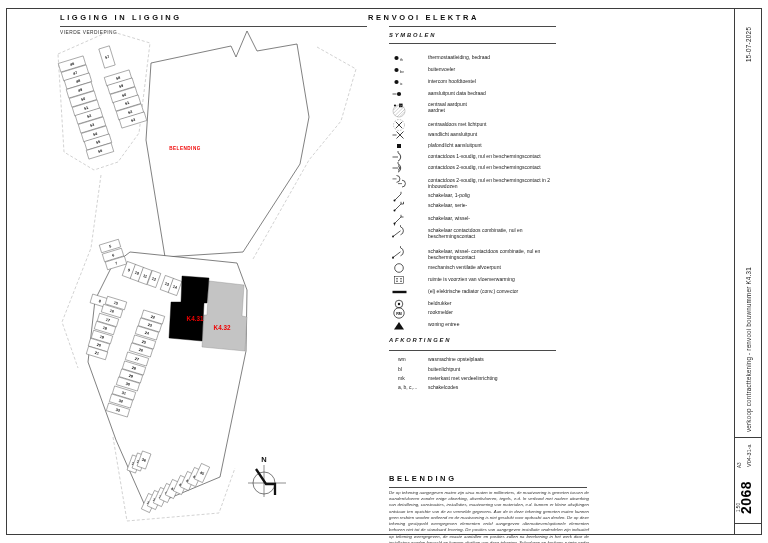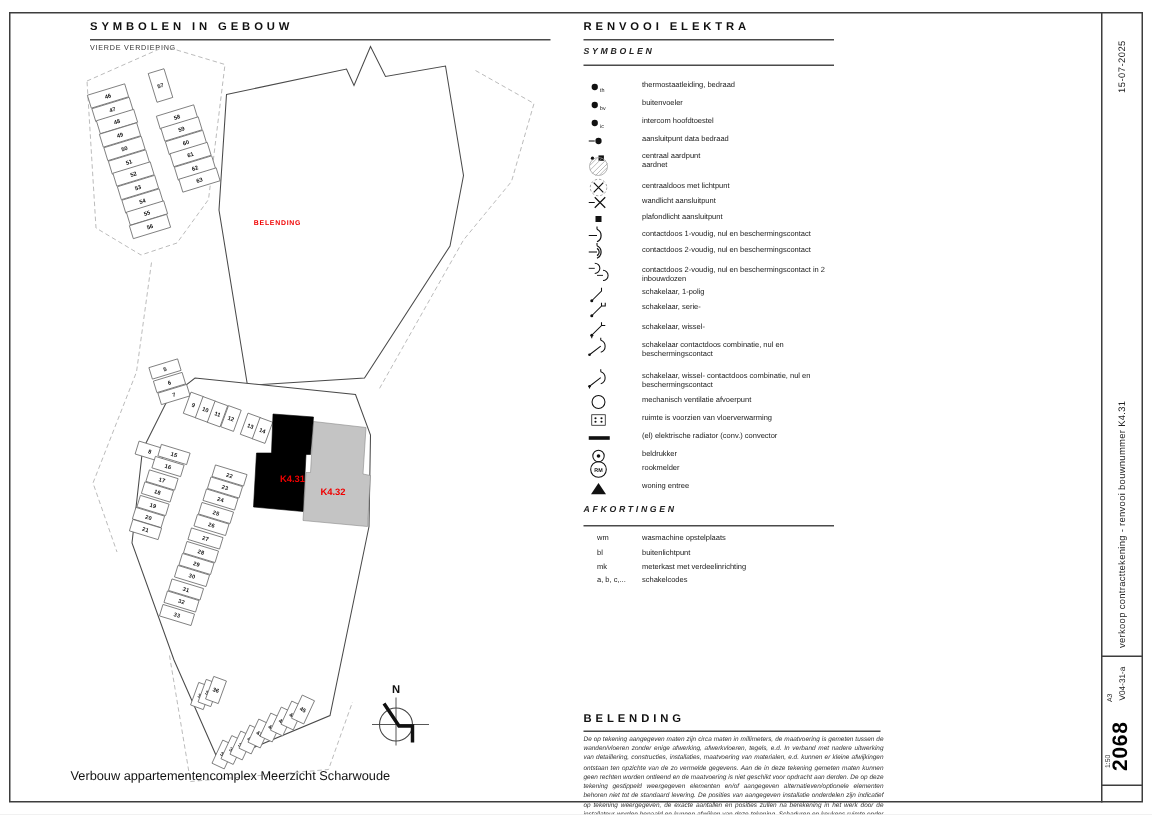--- a/index.html
+++ b/index.html
@@ -32,21 +32,21 @@
 </head>
 <body>
 
 <div class="sheet">
 
   <div class="frame"></div>
   <div class="vline" style="left:734px;top:8px;height:527px"></div>
   <div class="hline" style="left:734px;top:437px;width:28px"></div>
   <div class="hline" style="left:734px;top:523px;width:28px"></div>
 
-  <div class="h-major" style="left:60px;top:13px">SYMBOLEN IN GEBOUW</div>
+  <div class="h-major" style="left:60px;top:13px">LIGGING IN LIGGING</div>
   <div class="rule" style="left:60px;top:26px;width:307px"></div>
   <div class="plan-sub" style="left:60px;top:30px">VIERDE VERDIEPING</div>
 
   <svg class="abs" style="left:0;top:0" width="385" height="543" viewBox="0 0 385 543">
     <g fill="none" stroke="#b3b3b3" stroke-width="0.6" stroke-dasharray="3 2">
       <polyline points="58,54 110,31 150,43 139,133 118,162 94,170 64,152 58,54"></polyline>
       <polyline points="317,47 356,69 341,121 309,160 253,259"></polyline>
       <polyline points="101,175 91,248 62,322 78,368"></polyline>
       <polyline points="113,437 127,521 219,513 235,468"></polyline>
     </g>
@@ -302,23 +302,22 @@
 
     <g>
       <circle cx="264" cy="483" r="11" fill="none" stroke="#444" stroke-width="0.7"></circle>
       <line x1="248" y1="483" x2="286" y2="483" stroke="#444" stroke-width="0.6"></line>
       <line x1="264" y1="465" x2="264" y2="497" stroke="#444" stroke-width="0.6"></line>
       <path d="M256,469 L266,484 L275,484 L275,495" fill="none" stroke="#111" stroke-width="2.3"></path>
       <text x="264" y="462" text-anchor="middle" font-size="7.5" font-weight="bold" fill="#111">N</text>
     </g>
   </svg>
 
-  <div class="proj-title">Verbouw appartementencomplex Meerzicht Scharwoude</div>
-
-  <div class="h-major" style="left:389px;top:13px">RENVOOI ELEKTRA</div>
+
+  <div class="h-major" style="left:368px;top:13px">RENVOOI ELEKTRA</div>
   <div class="rule" style="left:389px;top:26px;width:167px"></div>
   <div class="h-sub" style="left:389px;top:32px">SYMBOLEN</div>
   <div class="rule" style="left:389px;top:43px;width:167px"></div>
 
   <div id="symbols-list">
       <div class="sym-row" style="top: 53px;">
         <span class="sym-icon"><svg width="16" height="15" viewBox="0 0 16 15" overflow="visible">
             <circle cx="4.5" cy="7" r="2.1" fill="#111"></circle>
             <text x="8" y="10" font-size="3.6" fill="#111">th</text>
           </svg></span>

